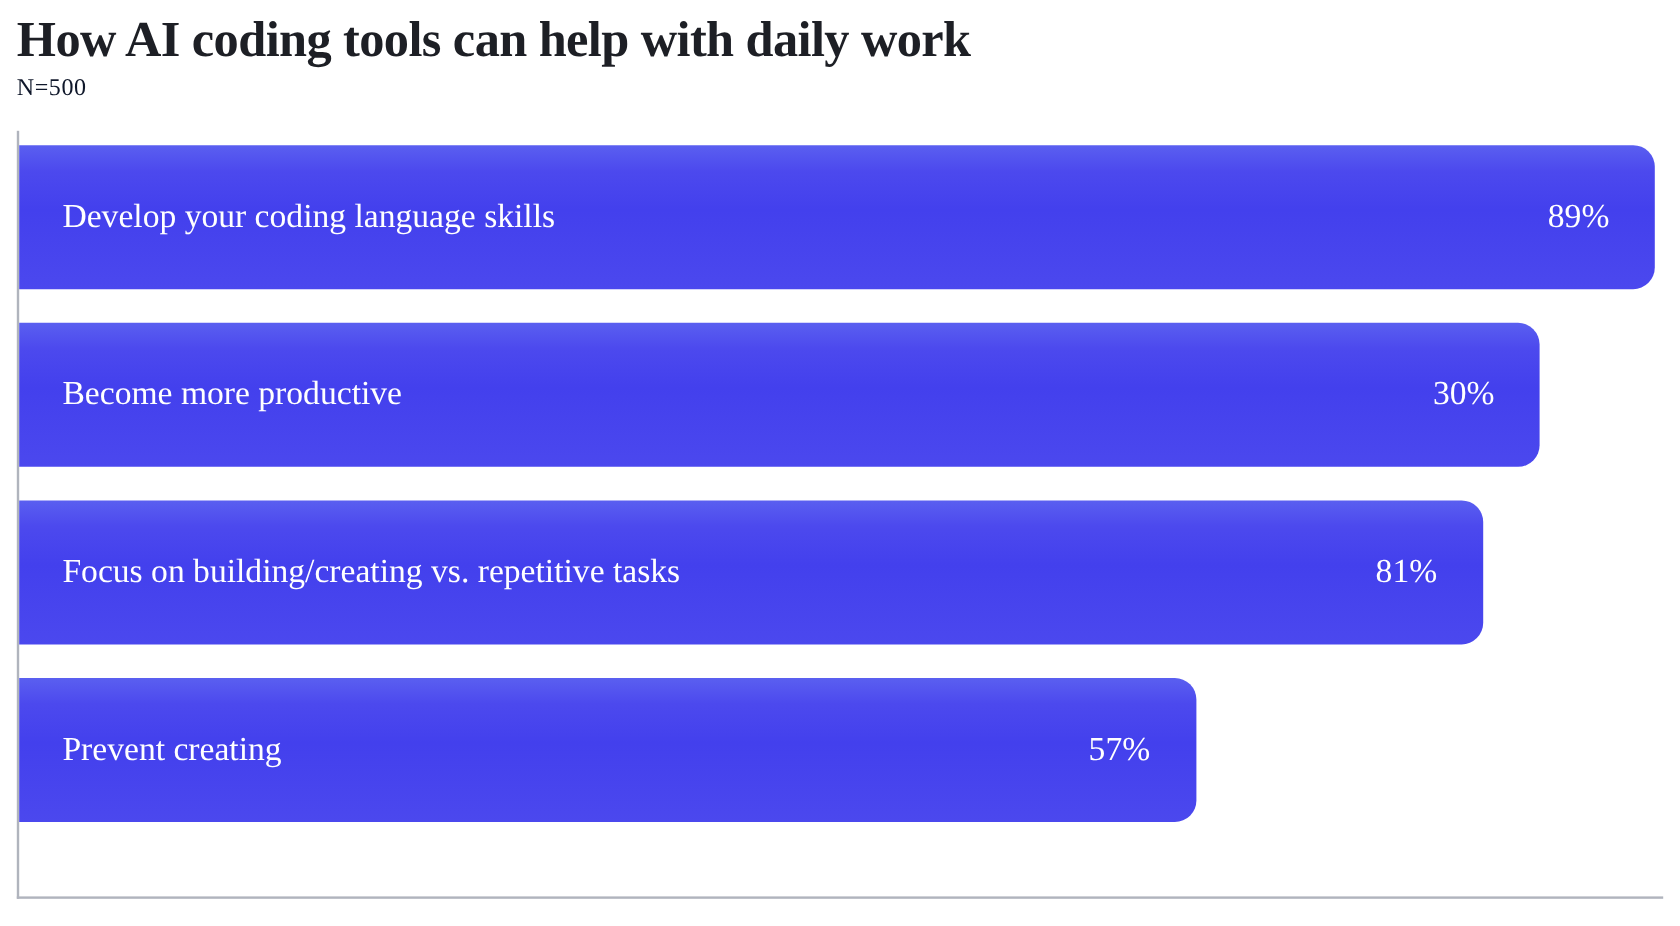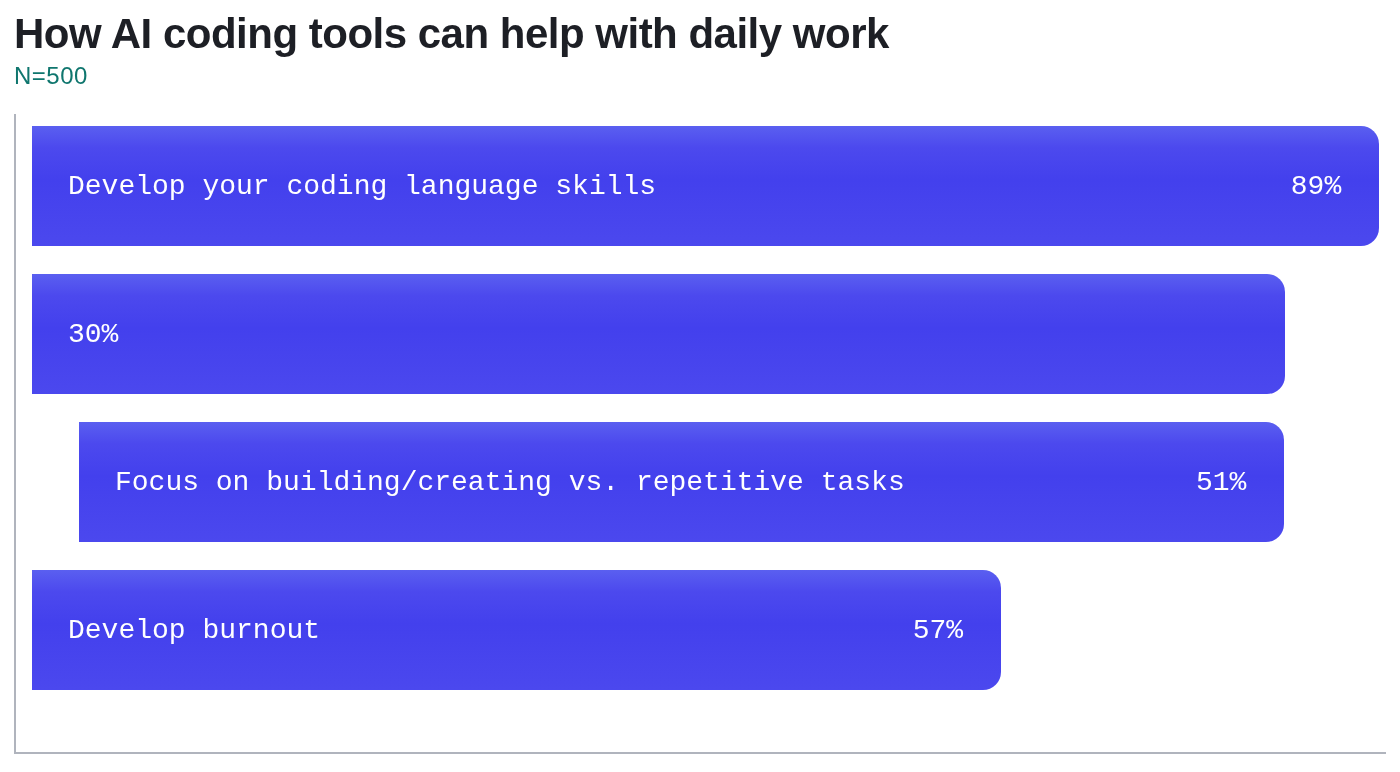--- a/index.html
+++ b/index.html
@@ -1,48 +1,47 @@
 <!DOCTYPE html>
 <html><head>
 <meta charset="utf-8">
 <style>
-  * { box-sizing: border-box; margin: 0; padding: 0; }
+  * { box-sizing: border-box; margin: 0; padding: 0; font-family: Liberation Serif, serif; }
   html, body { width: 1400px; height: 772px; background: #ffffff; font-family: -apple-system, BlinkMacSystemFont, "Segoe UI", Helvetica, Arial, sans-serif; }
   .container { padding: 10px 14px 14px 14px; }
   .title {
     font-size: 42px;
     font-weight: 700;
     color: #1d1f25;
     letter-spacing: -0.5px;
     line-height: 1.15;
   }
   .subtitle {
-    font-size: 24px;
+    font-size: 20px;
     font-weight: 400;
-    color: #0f766e;
+    color: #0f172a;
     margin-top: 4px;
     letter-spacing: 0.5px;
   }
   .plot-area {
     position: relative;
     margin-top: 24px;
     height: 640px;
     border-left: 2px solid #b0b4bd;
     border-bottom: 2px solid #b0b4bd;
     padding: 12px 0 12px 0;
     display: flex;
     flex-direction: column;
     justify-content: flex-start;
     gap: 28px;
   }
   .bar-track {
     width: 100%;
     height: 120px;
     position: relative;
-    padding-left: 16px;
   }
   .bar {
     height: 100%;
     border-top-right-radius: 18px;
     border-bottom-right-radius: 18px;
     background: linear-gradient(180deg, #5a5ff0 0%, #4c49ee 18%, #4340ed 45%, #4b48ee 100%);
     display: flex;
     align-items: center;
     justify-content: space-between;
     padding: 0 38px 0 36px;
@@ -62,29 +61,30 @@
 
   <div class="plot-area">
     <div class="bar-track">
       <div class="bar" style="width: 99.5%;">
         <span class="bar-label">Develop your coding language skills</span>
         <span class="bar-value">89%</span>
       </div>
     </div>
     <div class="bar-track">
       <div class="bar" style="width: 92.5175%;">
+        <span class="bar-label">Become more productive</span>
         <span class="bar-value">30%</span>
       </div>
     </div>
     <div class="bar-track">
-      <div class="bar" style="width: 89.0263%; margin-left: 47px;">
+      <div class="bar" style="width: 89.0263%;">
         <span class="bar-label">Focus on building/creating vs. repetitive tasks</span>
-        <span class="bar-value">51%</span>
+        <span class="bar-value">81%</span>
       </div>
     </div>
     <div class="bar-track">
       <div class="bar" style="width: 71.5702%;">
-        <span class="bar-label">Develop burnout</span>
+        <span class="bar-label">Prevent creating</span>
         <span class="bar-value">57%</span>
       </div>
     </div>
   </div>
 </div>
 
 </body></html>

